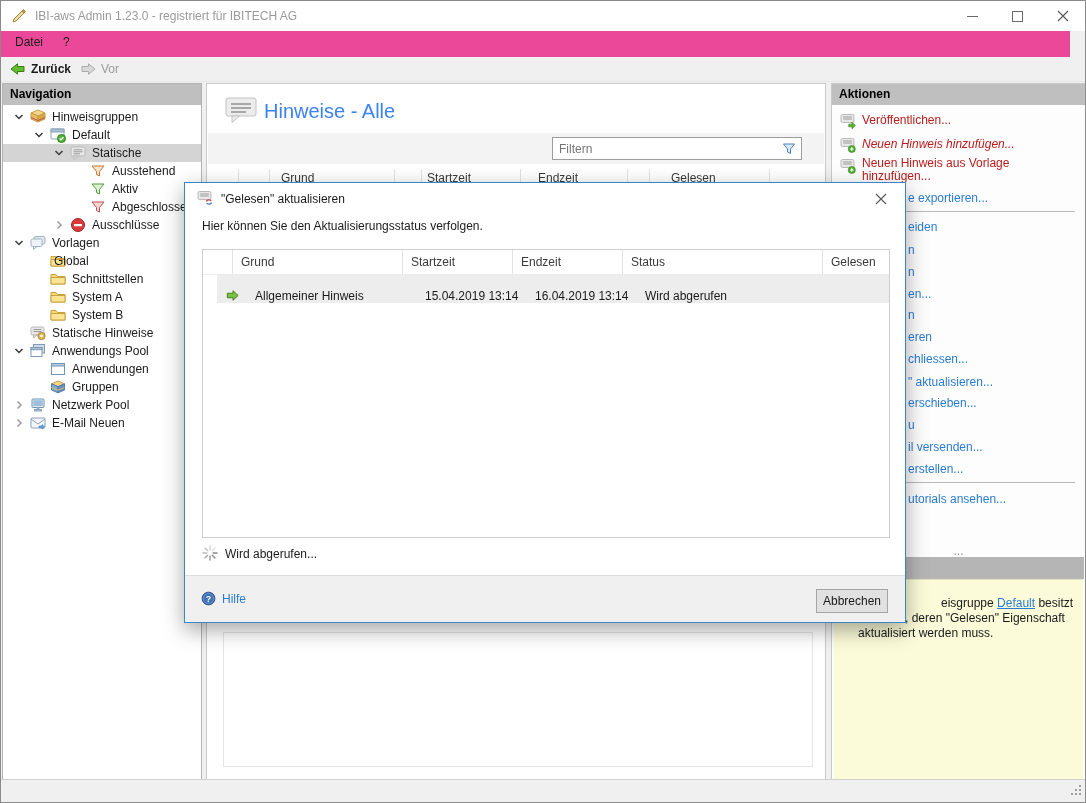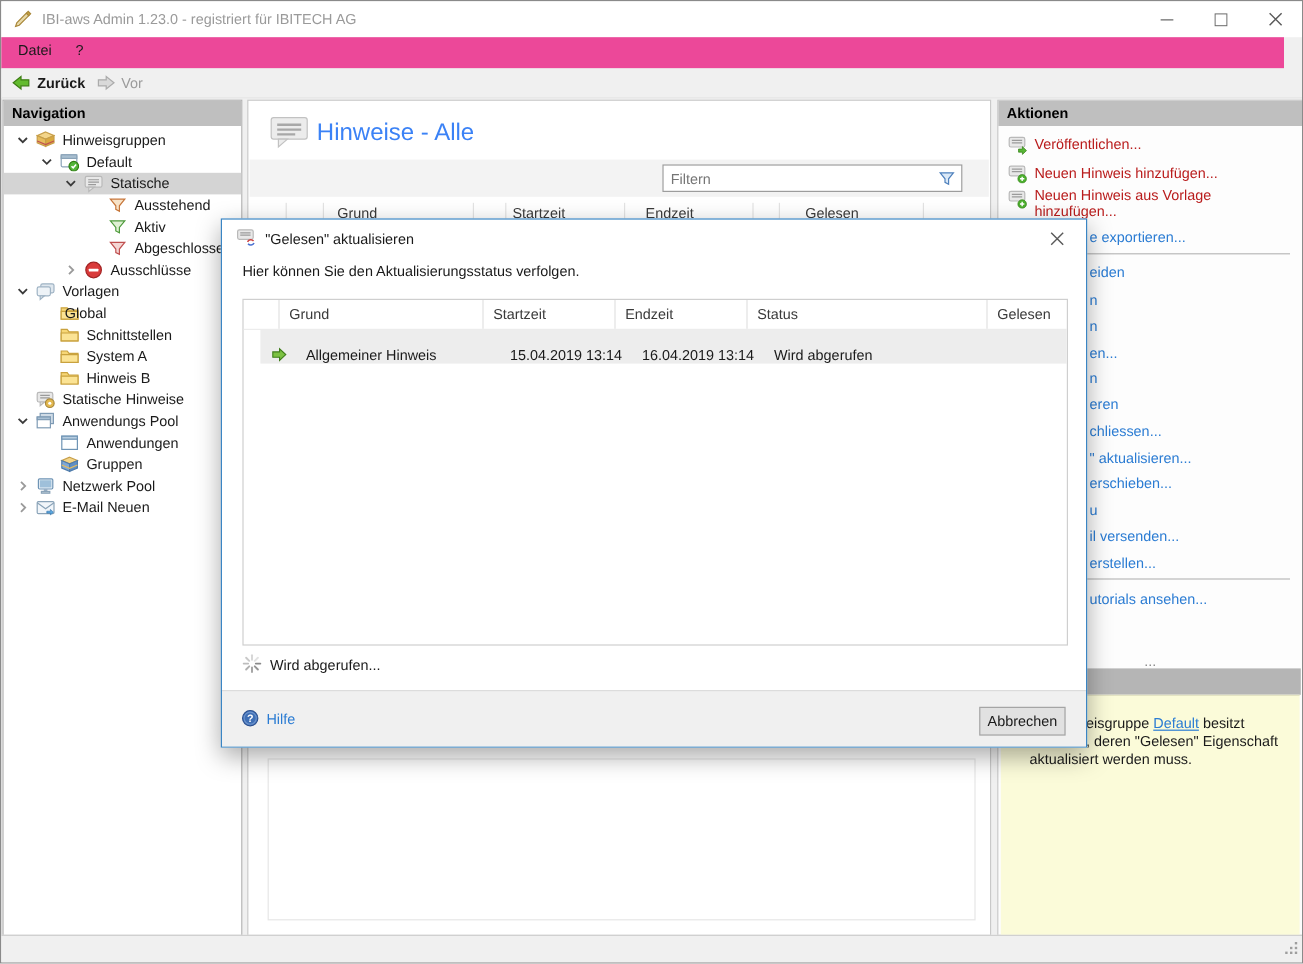--- a/index.html
+++ b/index.html
@@ -244,21 +244,21 @@
               <path d="M1 3.5 h5 l1.5 2 H15 V13 H1 Z" fill="#f7d777" stroke="#c9a23e"></path>
               <path d="M1 6.5 H15 V13 H1 Z" fill="#fbe394" stroke="#c9a23e"></path>
             </svg></span>
           <span class="tlabel" style="left: 69px;">System A</span>
         </div>
         <div class="tree-row">
           <span class="tico" style="left: 47px;"><svg viewBox="0 0 16 16">
               <path d="M1 3.5 h5 l1.5 2 H15 V13 H1 Z" fill="#f7d777" stroke="#c9a23e"></path>
               <path d="M1 6.5 H15 V13 H1 Z" fill="#fbe394" stroke="#c9a23e"></path>
             </svg></span>
-          <span class="tlabel" style="left: 69px;">Hinweis B</span>
+          <span class="tlabel" style="left: 69px;">System B</span>
         </div>
         <div class="tree-row">
           <span class="tico" style="left: 27px;"><svg viewBox="0 0 16 16">
               <rect x="1" y="2" width="13" height="8" rx="1.5" fill="#e8e8e8" stroke="#b9b9b9"></rect>
               <path d="M3.5 10 L3.5 13 L7 10 Z" fill="#e8e8e8" stroke="#b9b9b9"></path>
               <path d="M3.5 4.5 H11.5 M3.5 6.5 H11.5" stroke="#9a9a9a"></path>
               <circle cx="11.5" cy="11" r="3.6" fill="#e2b84f" stroke="#a8873a"></circle>
               <circle cx="11.5" cy="11" r="1.3" fill="#fff"></circle>
             </svg></span>
           <span class="tlabel" style="left: 49px;">Statische Hinweise</span>
@@ -352,21 +352,21 @@
     <div class="panel-header">Aktionen</div>
     <div id="actions">
         <div class="act-row" style="top: 28px;">
           <span class="aico"><svg viewBox="0 0 16 16">
               <rect x="1" y="1.5" width="13" height="8" rx="1.5" fill="#e8e8e8" stroke="#b9b9b9"></rect>
               <path d="M3.2 4 H11.8 M3.2 6 H11.8" stroke="#9a9a9a"></path>
               <path d="M8.8 11.2 h3.2 v-2 l3.4 3.3 -3.4 3.3 v-2 H8.8 z" fill="#58b636" stroke="#2f7d12" stroke-width="0.6"></path>
             </svg></span>
           <span class="albl">Veröffentlichen...</span>
         </div>
-        <div class="act-row" style="top: 52px;">
+        <div class="act-row" style="top: 52px; font-style: italic;">
           <span class="aico"><svg viewBox="0 0 16 16">
               <rect x="1" y="1.5" width="13" height="8" rx="1.5" fill="#e8e8e8" stroke="#b9b9b9"></rect>
               <path d="M3.2 4 H11.8 M3.2 6 H11.8" stroke="#9a9a9a"></path>
               <circle cx="11.8" cy="12" r="3.6" fill="#4caf2e" stroke="#2f7d12" stroke-width="0.5"></circle>
               <path d="M11.8 10.2 V13.8 M10 12 H13.6" stroke="#fff" stroke-width="1.2"></path>
             </svg></span>
           <span class="albl">Neuen Hinweis hinzufügen...</span>
         </div>
         <div class="act-row wrap" style="top: 73px;">
           <span class="aico"><svg viewBox="0 0 16 16">
@@ -390,21 +390,21 @@
         <div class="act-frag" style="top: 311px;">erschieben...</div>
         <div class="act-frag" style="top: 333px;">u</div>
         <div class="act-frag" style="top: 355px;">il versenden...</div>
         <div class="act-frag" style="top: 377px;">erstellen...</div>
         <div class="act-sep" style="top: 398px;"></div>
         <div class="act-frag" style="top: 407px;">utorials ansehen...</div>
         <div class="act-overflow" style="top: 459px;">...</div>
       </div>
     <div class="splitter"></div>
     <div class="note-box" id="note-box">
-        <div class="note-line" style="margin-left: 71px; padding-top: 16px;"><span>eisgruppe </span><span class="note-link">Default</span><span> besitzt</span></div>
+        <div class="note-line" style="margin-left: 71px; padding-top: 16px; padding-left: 36px;"><span>eisgruppe </span><span class="note-link">Default</span><span> besitzt</span></div>
         <div class="note-line" style="margin-left: 71px;"><span>, deren "Gelesen" Eigenschaft</span></div>
         <div class="note-line" style="margin-left: 24px;"><span>aktualisiert werden muss.</span></div>
       </div>
   </div>
 
   <div class="statusbar">
     <span class="grip"><svg width="13" height="13" viewBox="0 0 13 13">
           <g fill="#9e9e9e">
             <rect x="10" y="2" width="2" height="2"></rect>
             <rect x="10" y="6" width="2" height="2"></rect>

